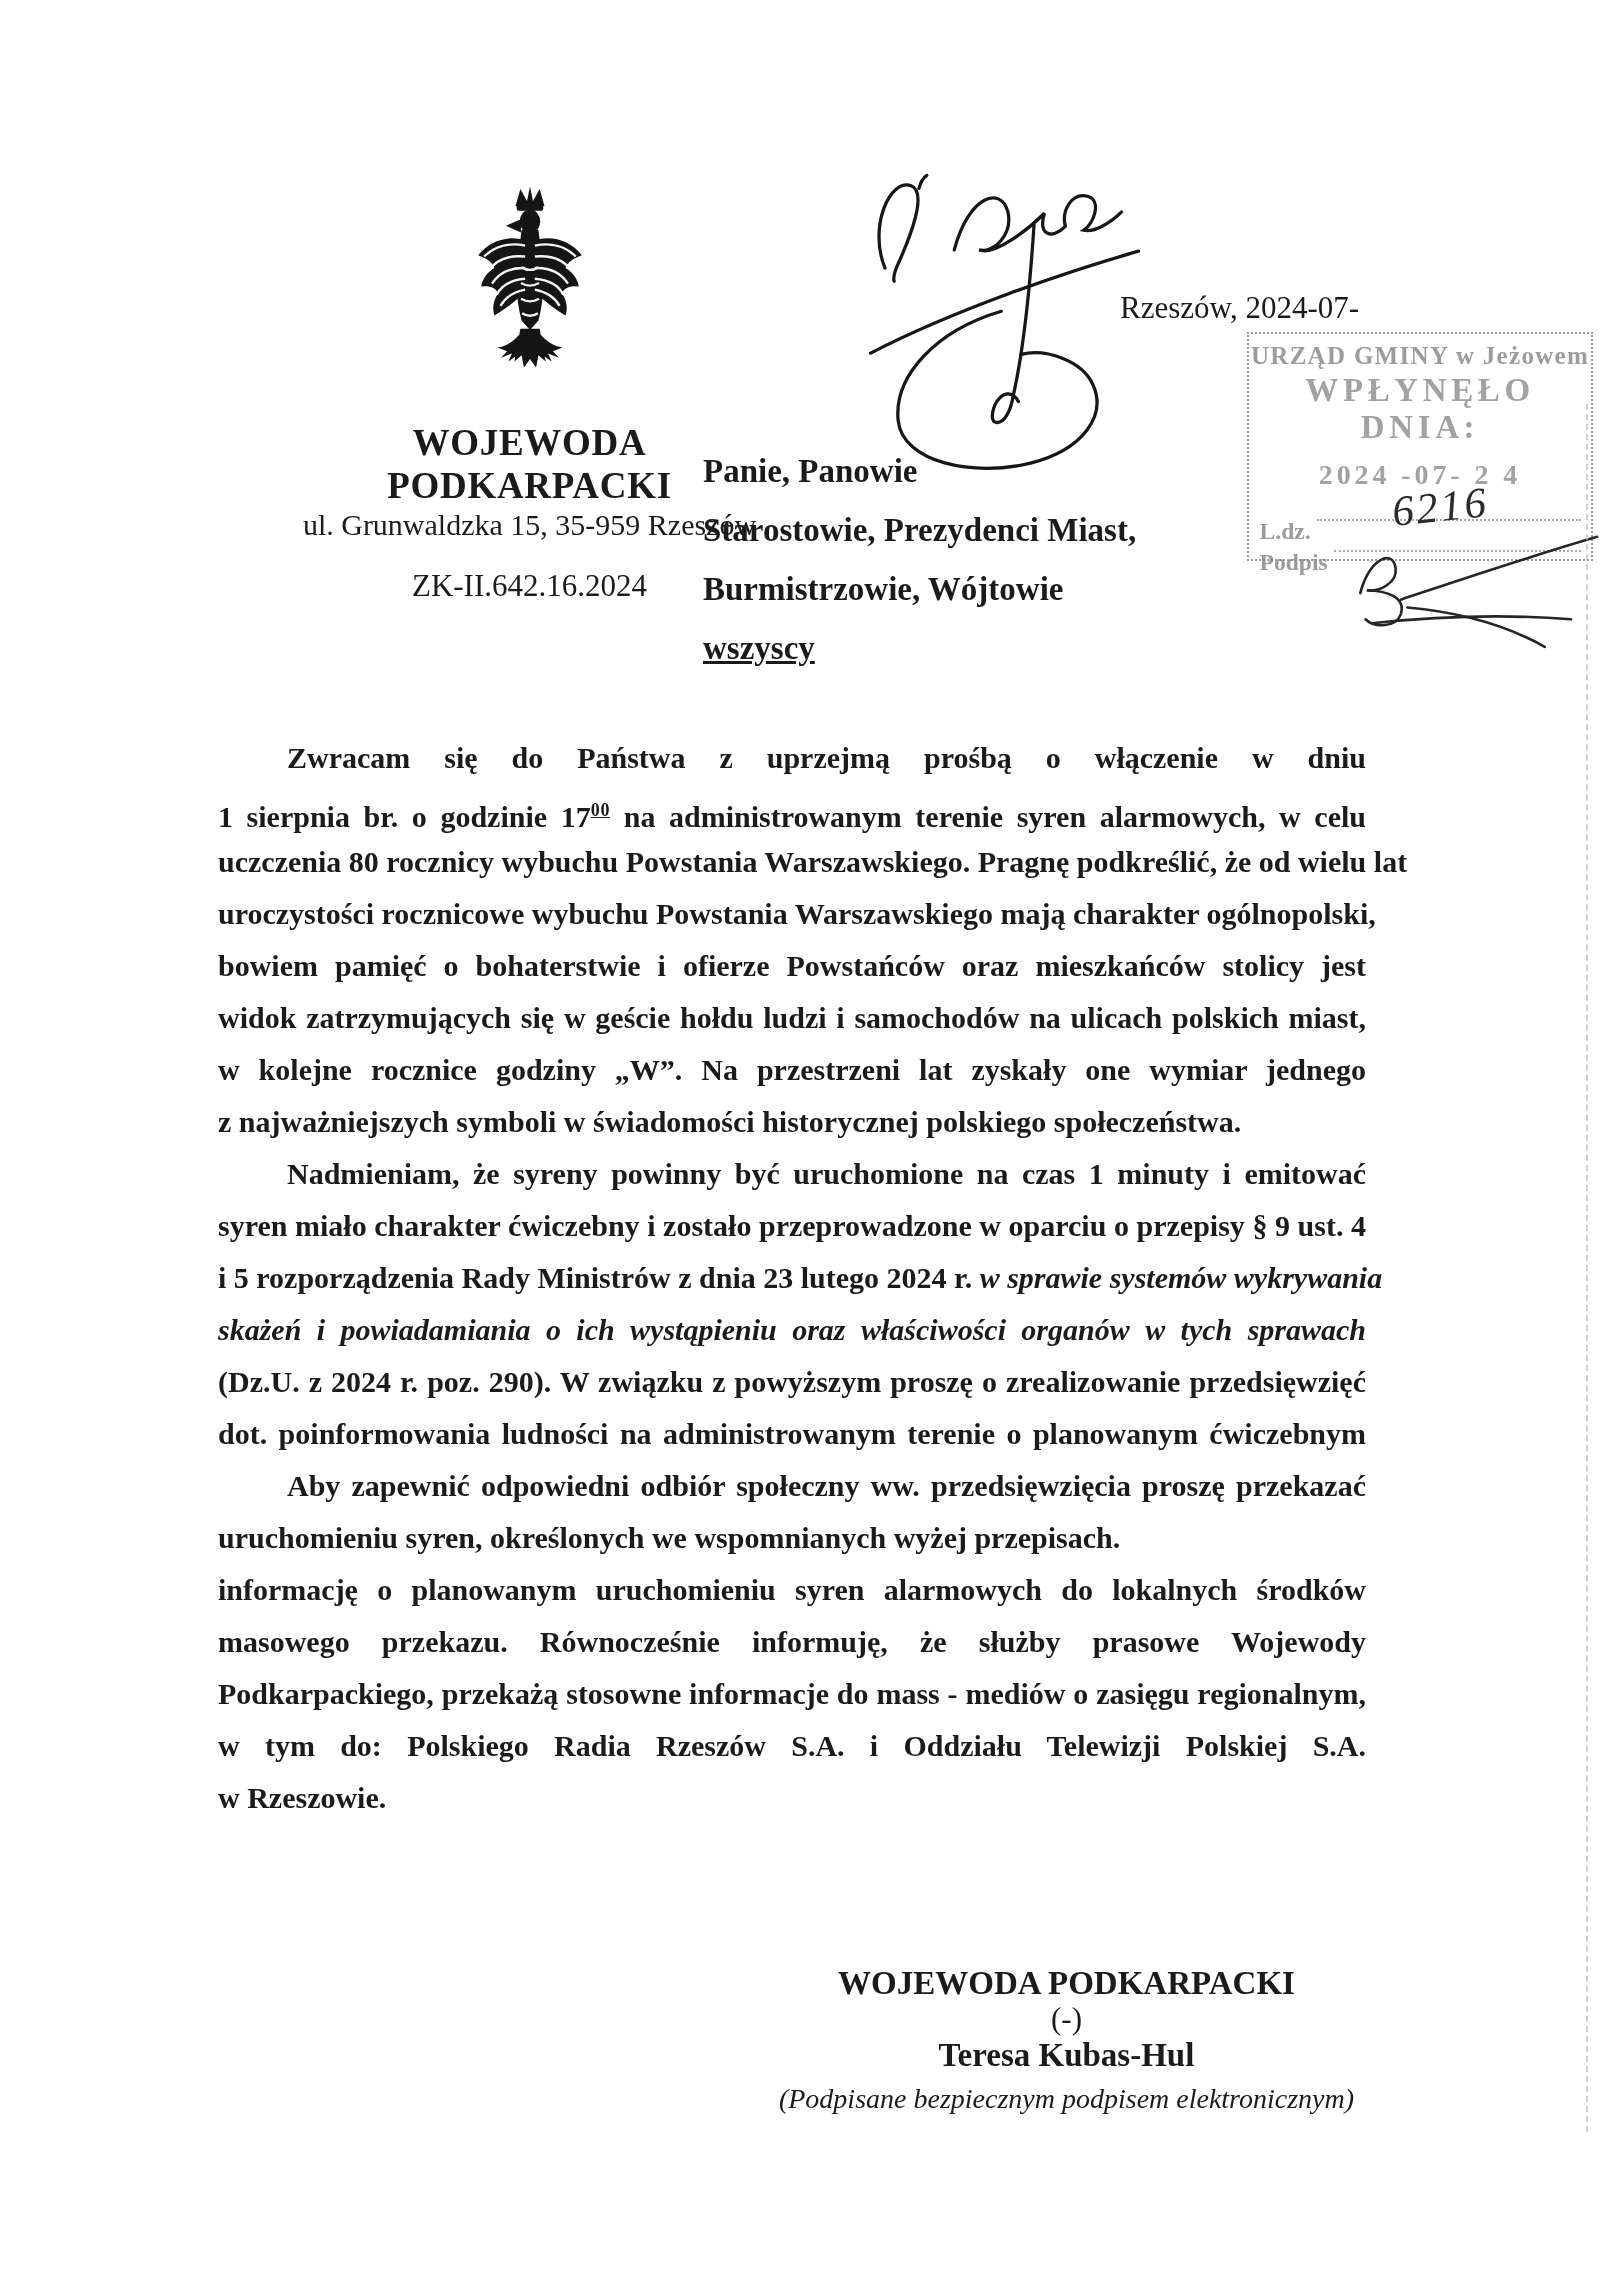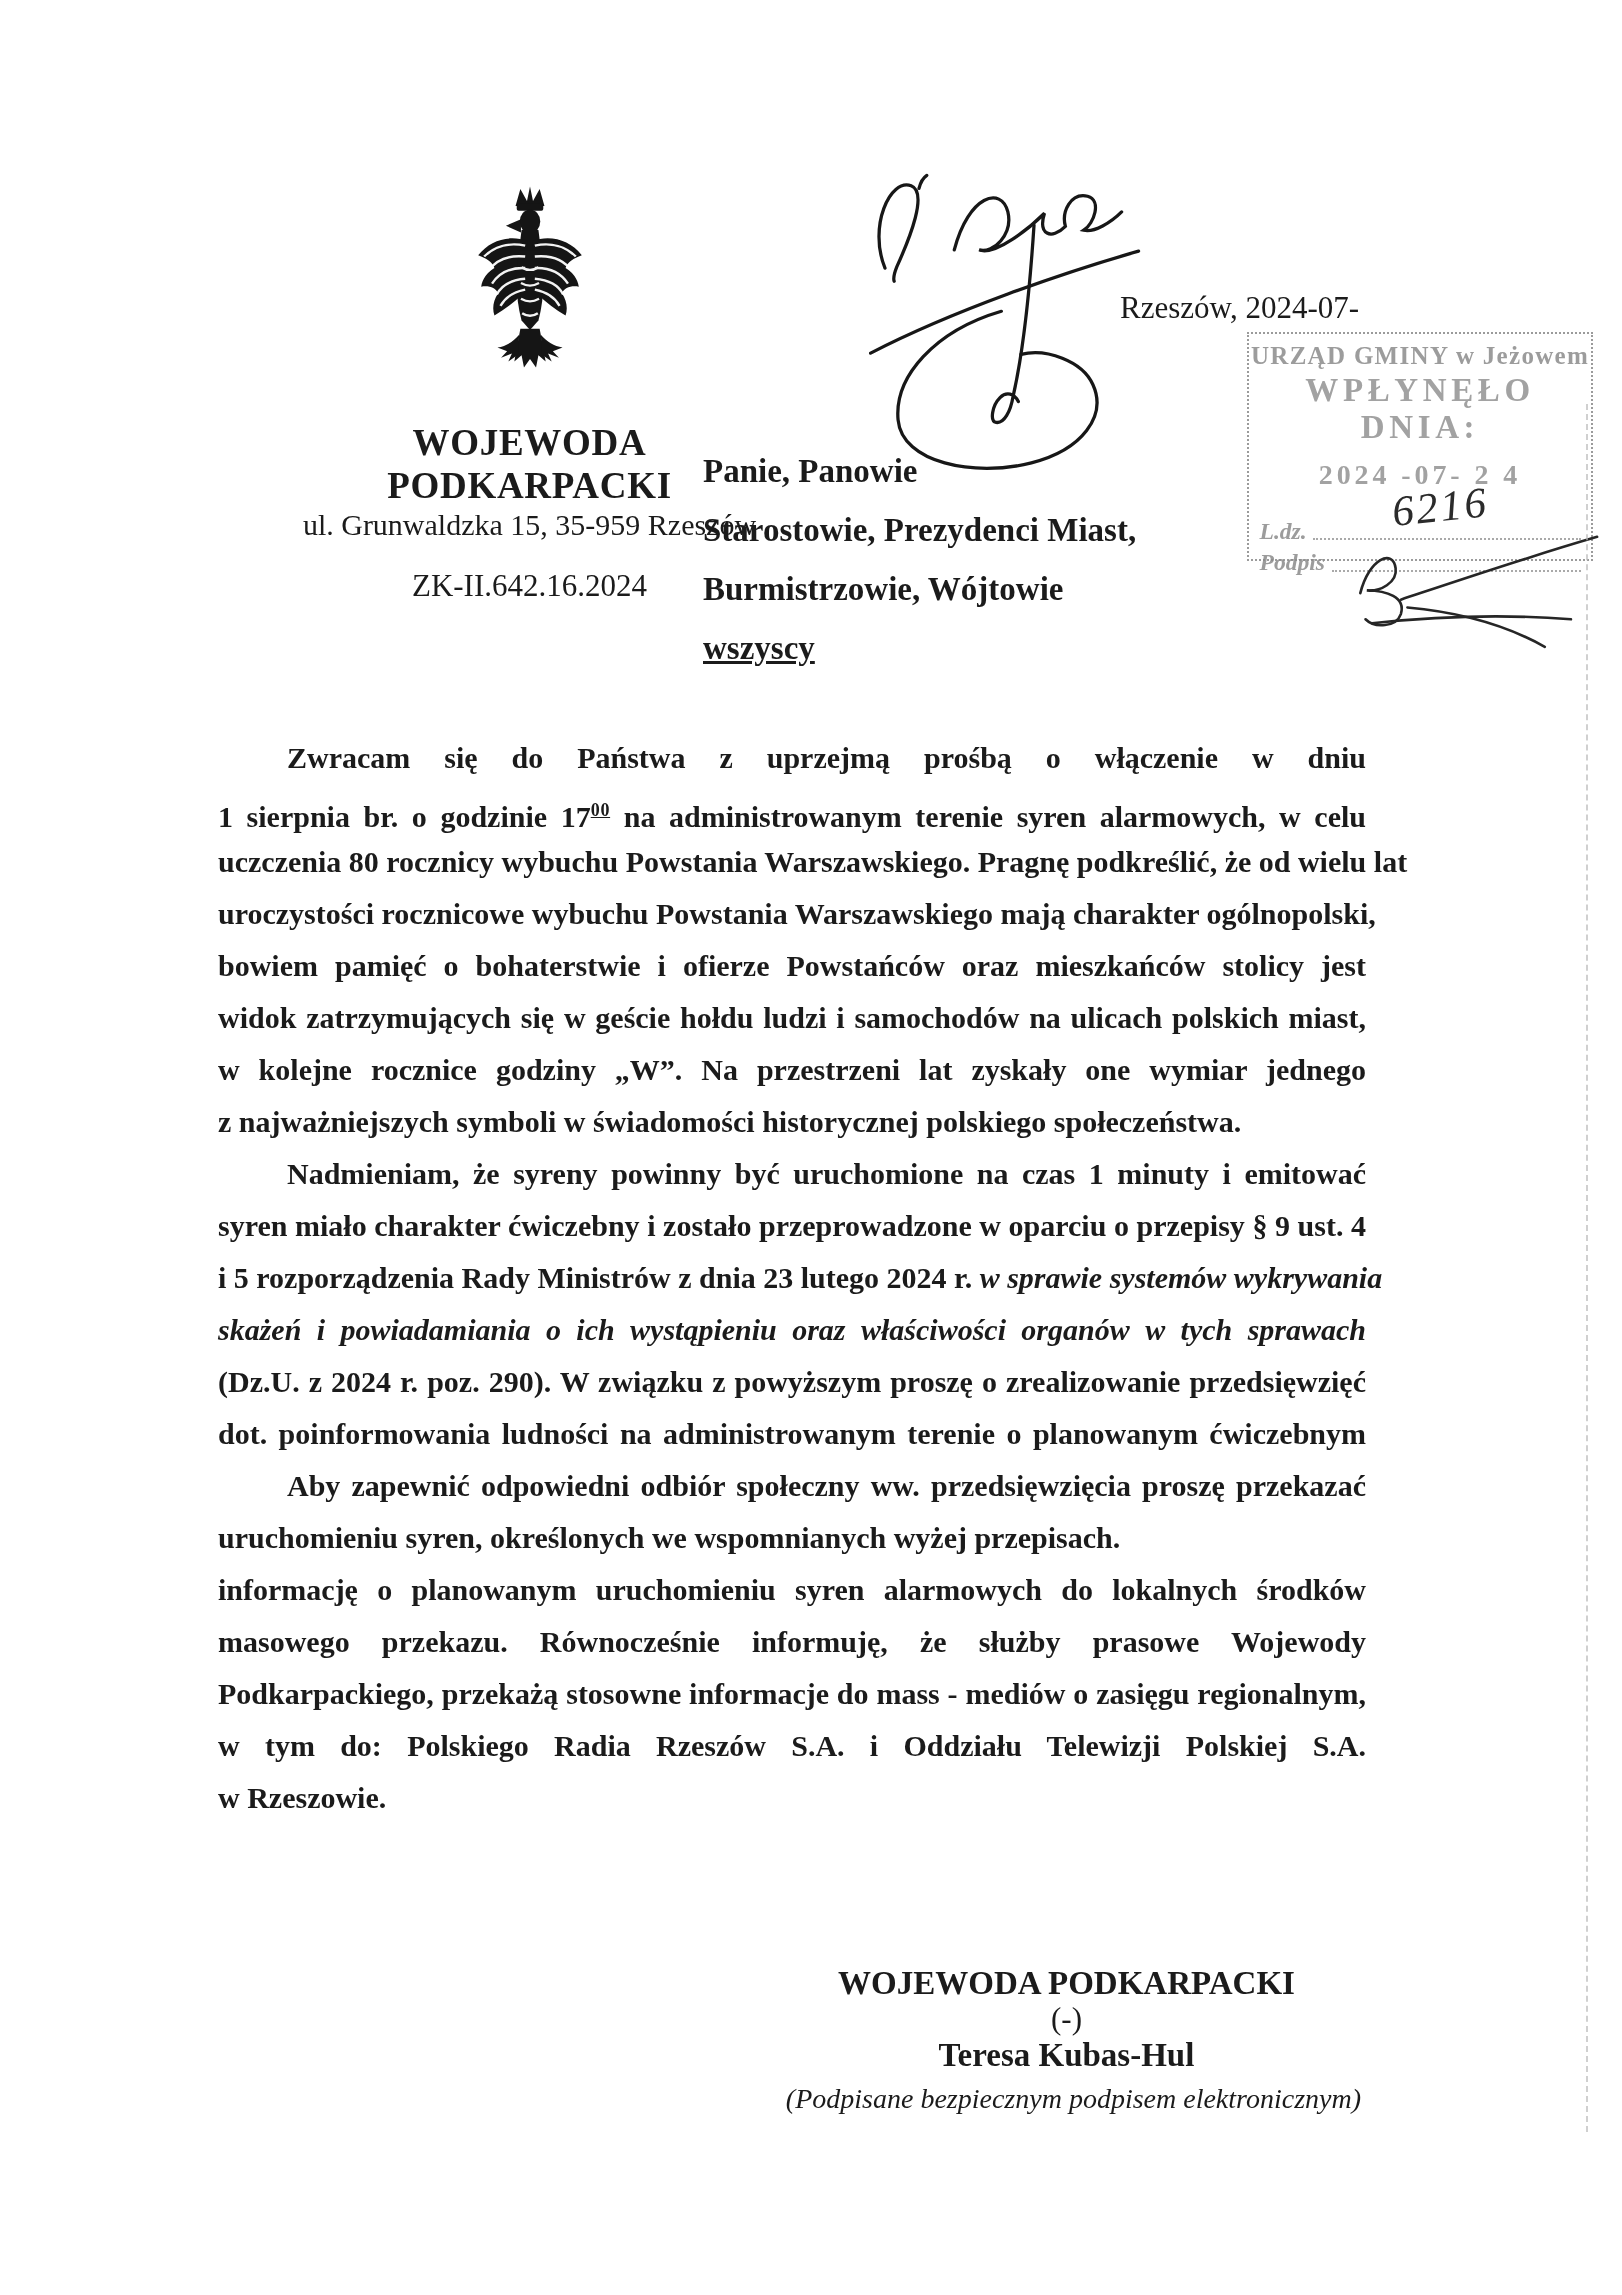--- a/index.html
+++ b/index.html
@@ -28,21 +28,21 @@
     position:absolute;left:1247px;top:332px;width:346px;height:229px;
     border:2px dotted #9b9b9b;
     color:#8b8b8b;
     text-align:center;
     box-sizing:border-box;
     background:rgba(255,255,255,0);
   }
   .stamp-r1{margin-top:6.5px;font-size:25px;line-height:29px;letter-spacing:1.3px;font-weight:bold;opacity:.85;}
   .stamp-r2{margin-top:2.6px;font-size:33px;line-height:37px;letter-spacing:4.6px;font-weight:bold;opacity:.8;}
   .stamp-date{margin-top:12px;font-size:28px;line-height:34px;letter-spacing:3.9px;font-weight:bold;opacity:.8;}
-  .stamp-row{display:flex;align-items:flex-end;margin:0 10.5px;font-size:23.6px;line-height:27.5px;font-weight:bold;opacity:.85;font-style:italic;}
+  .stamp-row{display:flex;align-items:flex-start;margin:0 10.5px;font-size:23.6px;line-height:27.5px;font-weight:bold;opacity:.85;}
   .stamp-row.ldz{margin-top:26px;}
   .stamp-row.podpis{margin-top:3.9px;}
   .stamp-leader{flex:1;border-bottom:2.6px dotted #9b9b9b;margin:0 0 5.2px 6.5px;height:0.7px;}
   .ldz-value{
     position:absolute;left:1392px;top:482px;
     font-size:43px;font-style:italic;color:#2b2b2b;
     transform:rotate(-6deg);
     font-family:"Liberation Serif", serif;
     letter-spacing:2.6px;
   }
@@ -60,21 +60,21 @@
   }
   .jline.last{text-align-last:left;}
   .jline.indent{padding-left:69px;}
   .jline em{font-style:italic;}
   .jline sup.u{font-size:60%;vertical-align:super;text-decoration:underline;letter-spacing:0.7px;}
   
   .signoff{position:absolute;left:772px;top:1964px;width:589px;text-align:center;}
   .signoff .title{font-size:33px;font-weight:bold;line-height:38px;}
   .signoff .dash{font-size:31px;line-height:34px;}
   .signoff .name{font-size:33px;font-weight:bold;line-height:38px;font-family:Liberation Serif, serif;}
-  .signoff .note{margin-top:7.9px;font-size:28px;font-style:italic;line-height:33px;text-align:right;}
+  .signoff .note{margin-top:7.9px;font-size:28px;font-style:italic;line-height:33px;}
   
   .artifact-vline{
     position:absolute;left:1586px;top:404px;height:1728px;width:0;
     border-left:2px dashed #b7b7b7;opacity:.65;
   }
 </style>
 </head>
 <body>
 
 <div class="page">

